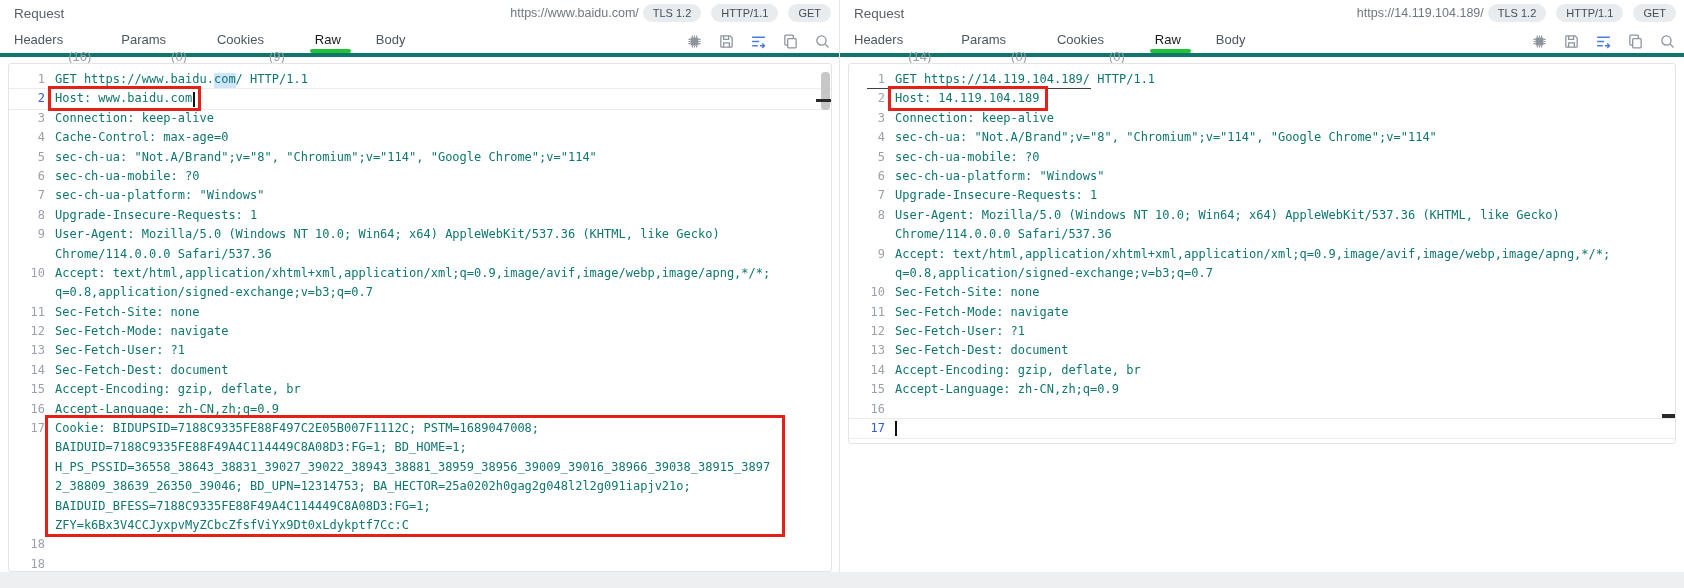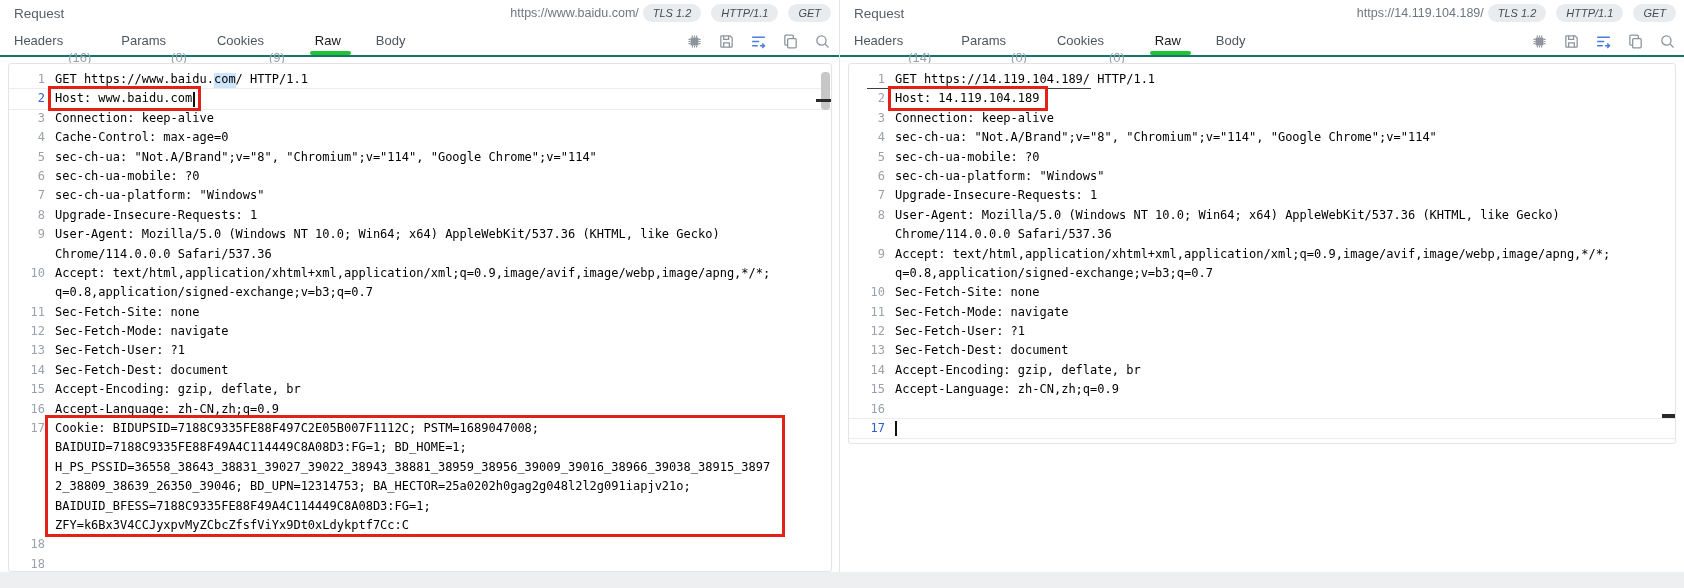--- a/index.html
+++ b/index.html
@@ -6,24 +6,24 @@
   html,body { width:1684px; height:588px; overflow:hidden; background:#edeff1;
               font-family:"Liberation Sans", sans-serif; }
   .panel { position:absolute; top:0; height:572px; background:#ffffff; }
   #panel-left  { left:0; width:839px; }
   #panel-right { left:839px; width:845px; border-left:1px solid #e3e5e8; }
 
   .title { position:absolute; top:6px; left:14px; font-size:13.5px; color:#575e67;text-align:center; }
   .meta  { position:absolute; top:4px; right:8px; display:flex; align-items:center; }
   .url   { font-size:12.5px; color:#6d7782; margin-right:4px; }
   .badge { font-size:11px; color:#454c55; background:#e9ecee; border-radius:10px;
-           padding:3px 10px; white-space:nowrap;font-style:italic; }
+           padding:3px 10px; white-space:nowrap; }
 
   .tabs { position:absolute; top:26px; left:0; right:0; height:31px;
-          border-bottom:2px solid #0f766e; display:flex; gap:30px;
+          border-bottom:4px solid #0f766e; display:flex; gap:30px;
           padding-left:14px; align-items:center; }
   .tab  { position:relative; height:100%; display:flex; align-items:center; gap:5px;
           font-size:13px; color:#4e565f; cursor:default; }
   .tab .cnt { color:#99a0a9;margin-top:33px; }
   .tab.active { color:#17191d; font-weight:normal; }
   .tab.active .cnt { color:#17191d; }
   .tab.active::after { content:""; position:absolute; left:-5px; right:-5px; bottom:0;
           height:4px; background:#22c235; border-radius:2px; }
 
   .icons { position:absolute; top:26px; right:8px; height:31px; display:flex;
@@ -34,21 +34,21 @@
   .editor { position:absolute; left:8px; top:63px; background:#fff;
             border:1px solid #e4e4e6; border-radius:3px; overflow:hidden;
             font-family:"DejaVu Sans Mono", monospace; font-size:12px;
             padding-top:6px; }
   #editor-left  { width:824px; height:509px; }
   #editor-right { width:828px; height:381px; }
 
   .row { position:relative; z-index:1; display:flex; height:19.4px;
          line-height:19.4px; white-space:pre; }
   .row .ln   { flex:none; width:36px; text-align:right; color:#9ba1ab; }
-  .row .code { padding-left:10px; color:#000000; }
+  .row .code { padding-left:10px; color:#0f766e; }
   .row.active { box-shadow:0 -1px 0 0 #ececee, 0 1px 0 0 #ececee; }
   .row.active .ln { color:#2d5ed0; }
 
   .annot { position:absolute; pointer-events:none; }
   .redbox { border:3px solid #e32119; z-index:3; }
   .sel    { background:#cfe5fb; z-index:0; }
   .caret  { width:2px; background:#111; z-index:4; }
   .u-line { border-top:1.5px solid #3c4043; z-index:3; }
   .sb-thumb  { background:#c7c7c7; border-radius:4px; z-index:2; }
   .sb-marker { background:#2a2a2a; z-index:4; }

